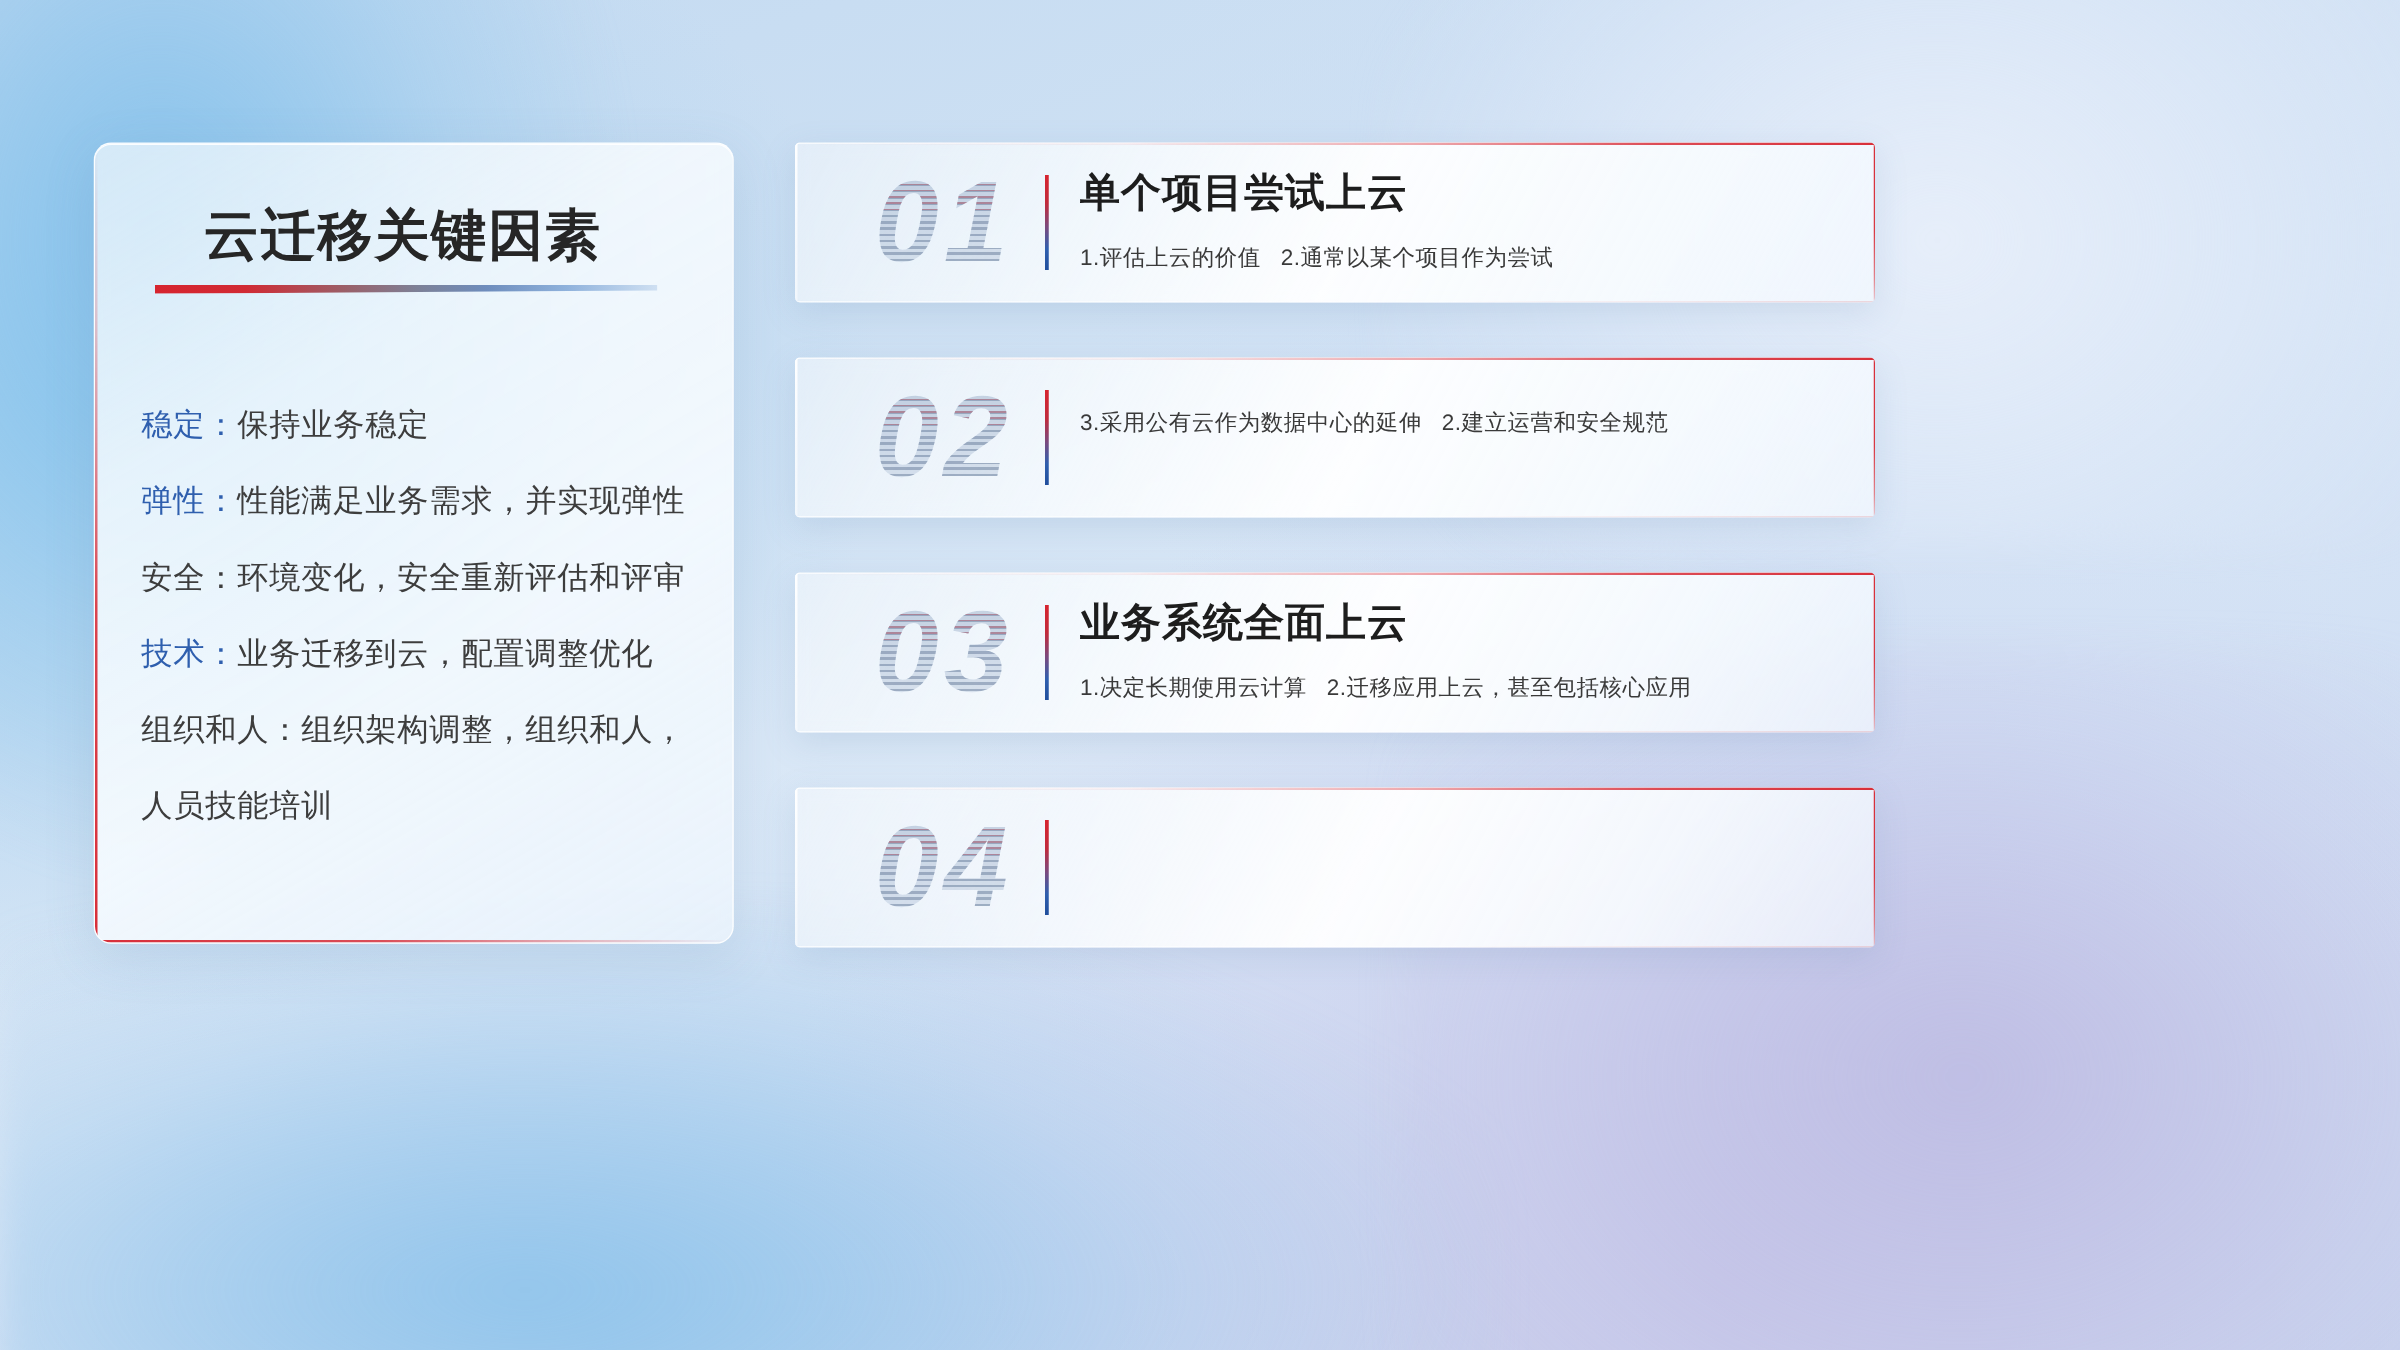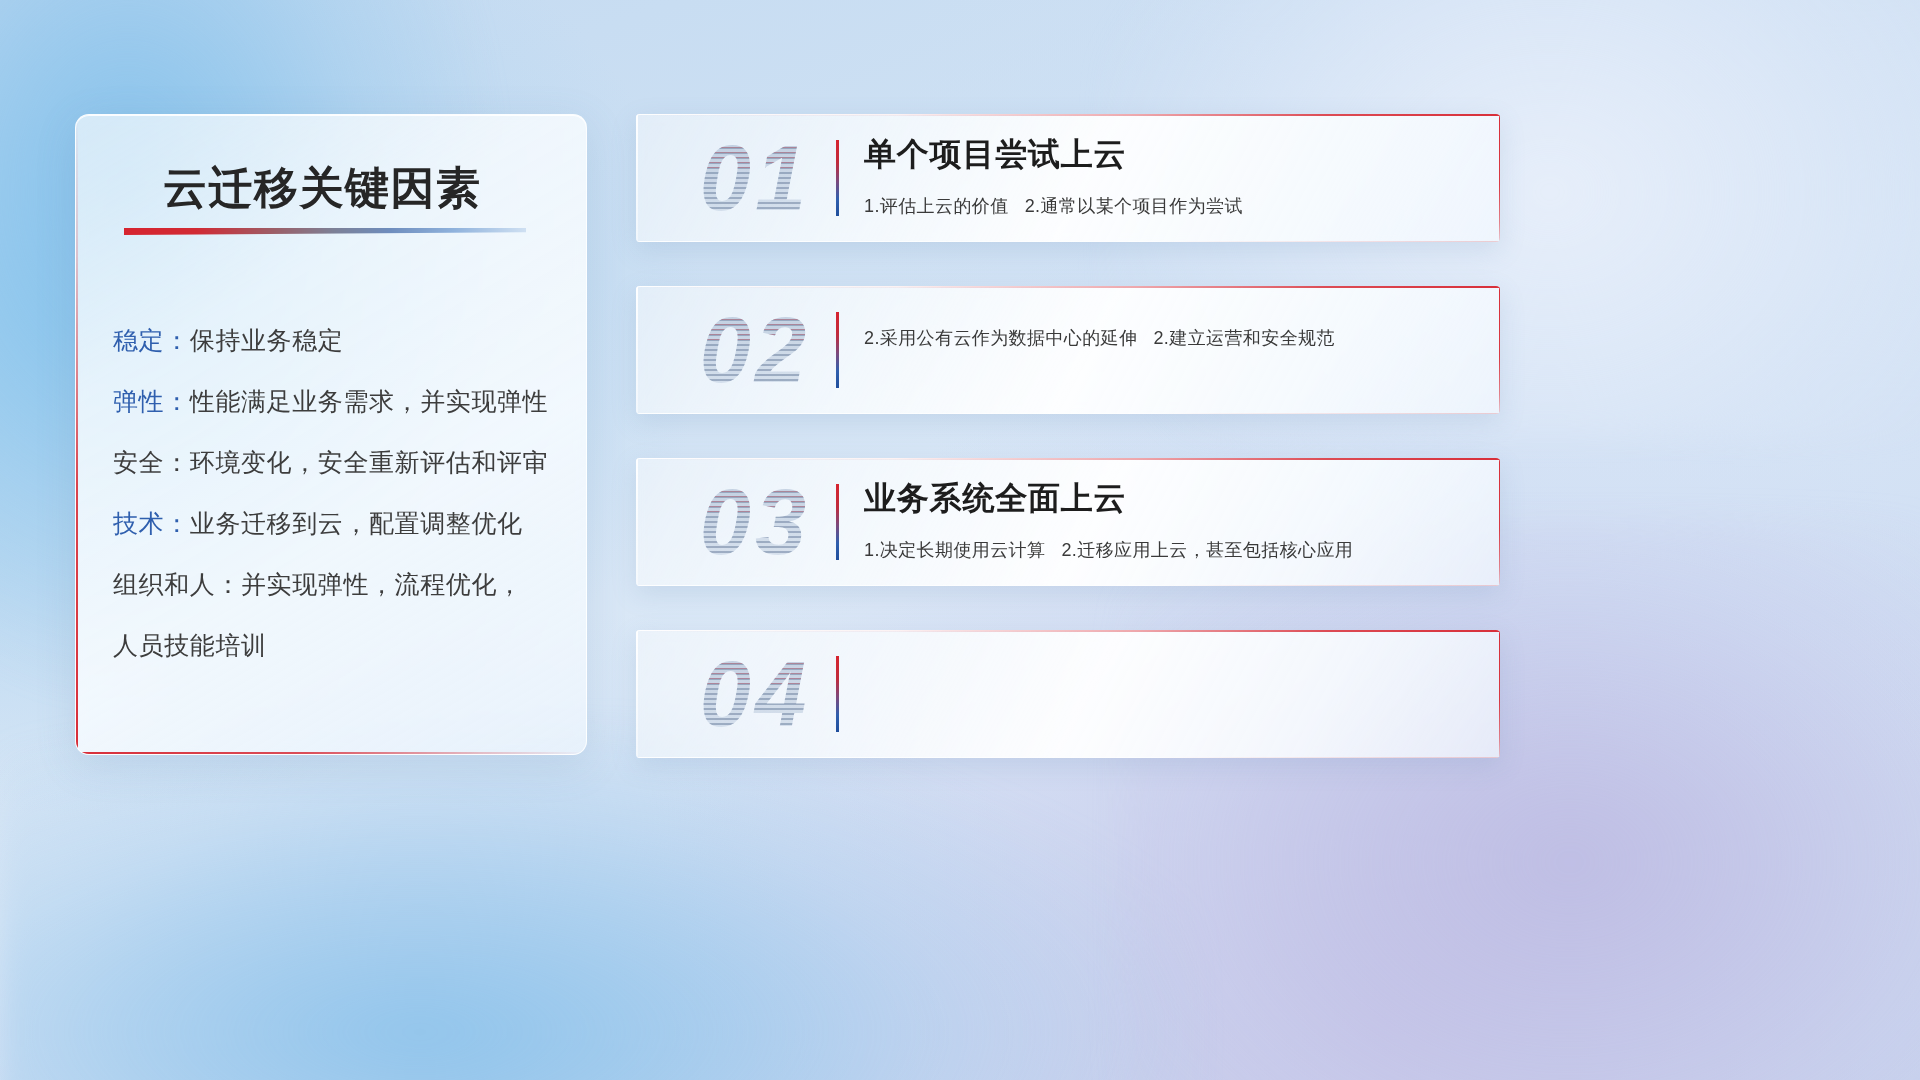--- a/index.html
+++ b/index.html
@@ -273,21 +273,21 @@
     <div class="panel-line">
       <span class="lbl-blue">弹性：</span><span>性能满足业务需求，并实现弹性</span>
     </div>
     <div class="panel-line">
       <span class="lbl-gray">安全：</span><span>环境变化，安全重新评估和评审</span>
     </div>
     <div class="panel-line">
       <span class="lbl-blue">技术：</span><span>业务迁移到云，配置调整优化</span>
     </div>
     <div class="panel-line">
-      <span class="lbl-gray">组织和人：</span><span>并实现弹性，流程优化，</span>
+      <span class="lbl-gray">组织和人：</span><span>组织架构调整，组织和人，</span>
     </div>
     <div class="panel-line">
       <span class="lbl-gray"></span><span>人员技能培训</span>
     </div>
   </div>
 </section>
 
 <section class="cards">
 
   <article class="card">
@@ -311,21 +311,21 @@
     <div class="card-edge-top"></div>
     <div class="card-edge-right"></div>
     <div class="card-edge-left"></div>
     <div class="card-edge-bottom"></div>
     <div class="card-num">
       <span class="glyph">02</span>
     </div>
     <div class="card-accent"></div>
     <div class="card-body">
       <div class="card-desc">
-        <span>2.采用公有云作为数据中心的延伸</span><span class="gap"></span><span>2.建立运营和安全规范</span>
+        <span>3.采用公有云作为数据中心的延伸</span><span class="gap"></span><span>2.建立运营和安全规范</span>
       </div>
     </div>
   </article>
 
   <article class="card">
     <div class="card-edge-top"></div>
     <div class="card-edge-right"></div>
     <div class="card-edge-left"></div>
     <div class="card-edge-bottom"></div>
     <div class="card-num">

